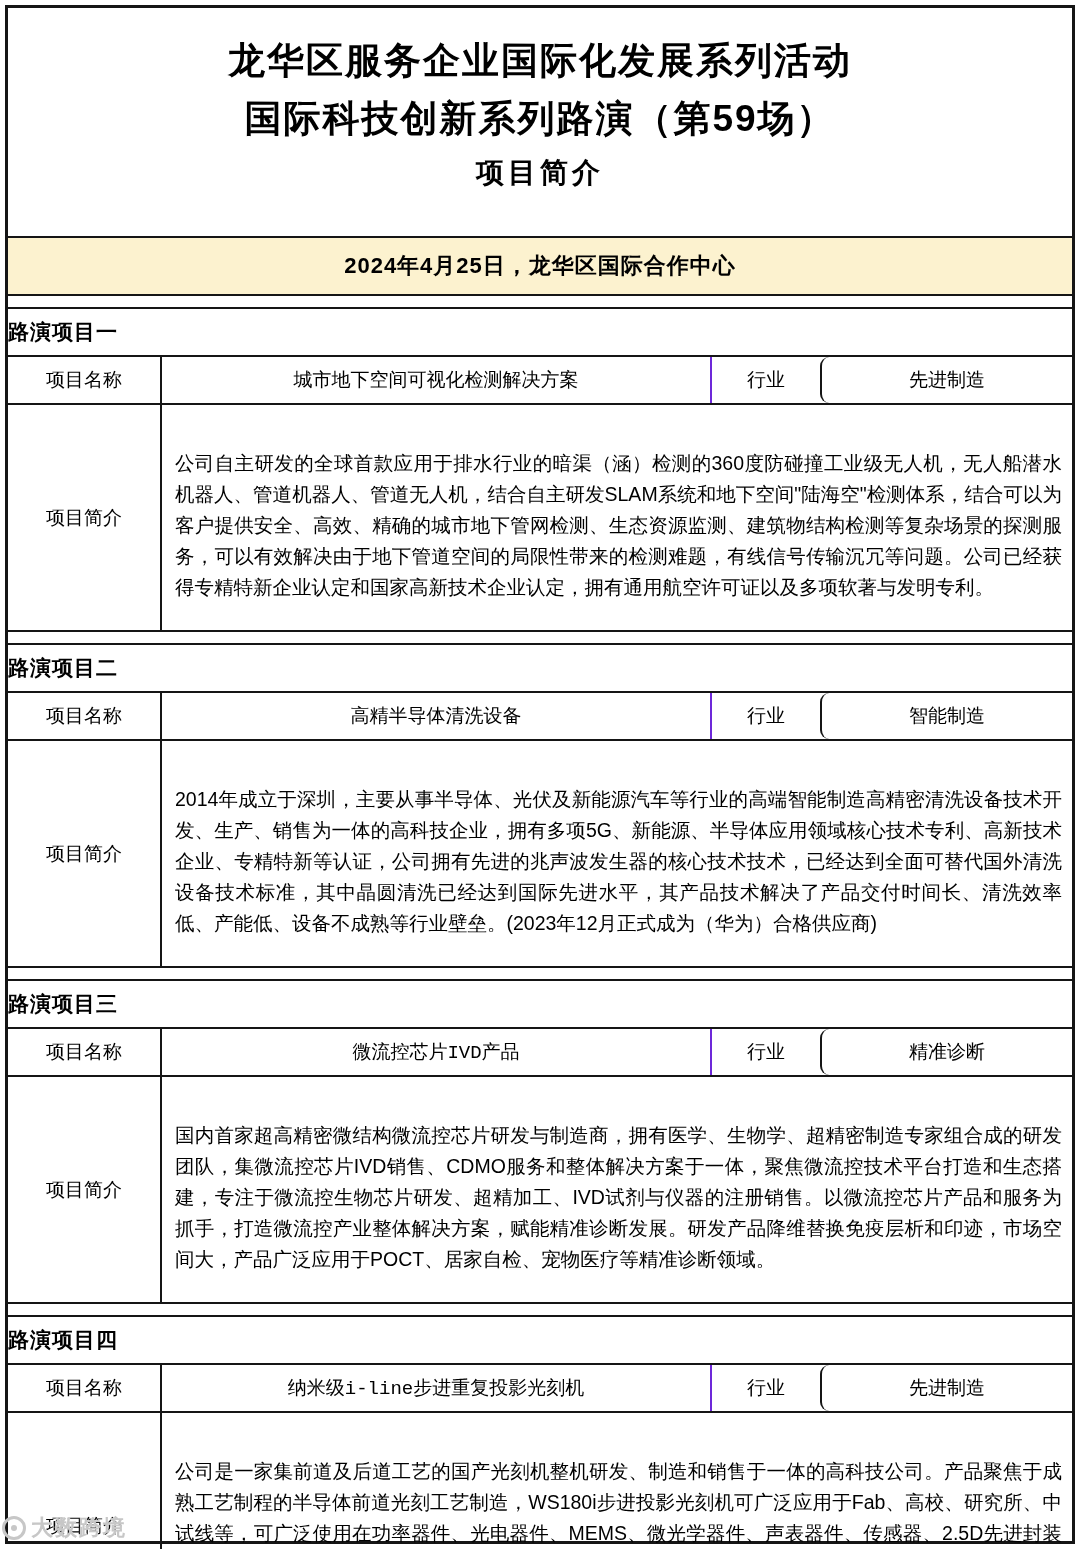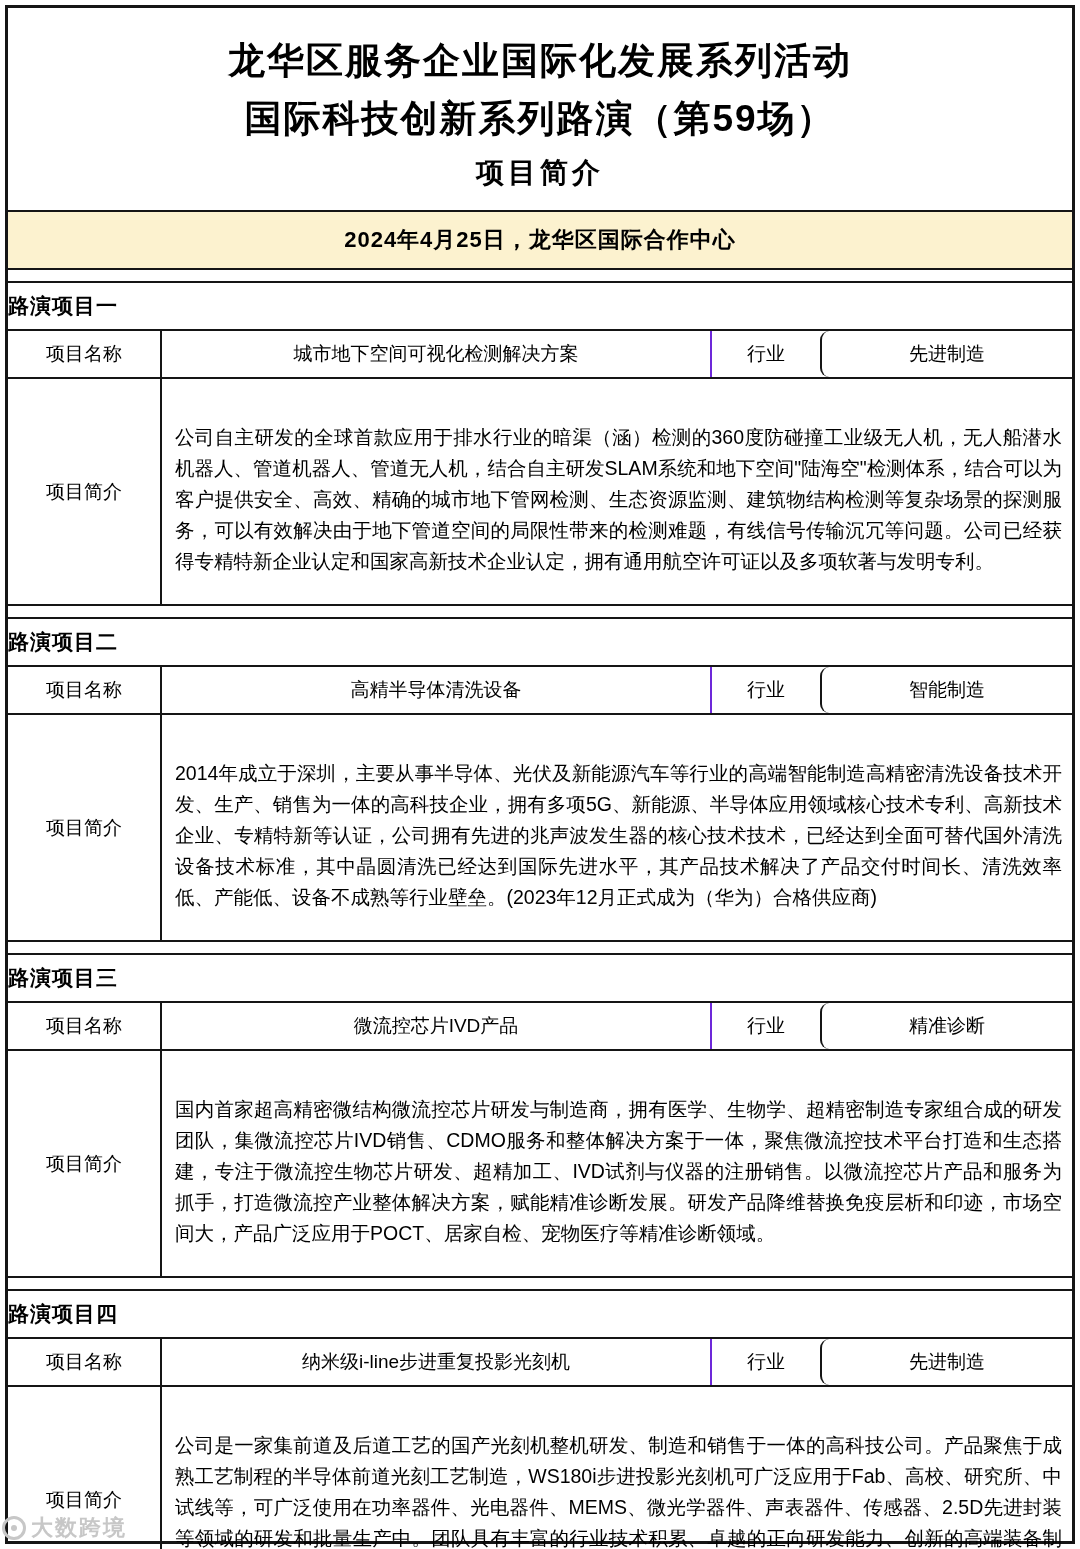--- a/index.html
+++ b/index.html
@@ -22,21 +22,21 @@
   .section{
     margin-top:11px;border-top:2px solid #151515;border-bottom:2px solid #151515;
   }
   .sec-header{text-align:left;font-weight:bold;font-size:21px;padding:9px 0;letter-spacing:1px;}
   .name-row{display:flex;border-top:2px solid #151515;align-items:stretch;}
   .cell{
     display:flex;align-items:center;justify-content:center;
     font-size:19px;padding:10px 18px;box-sizing:border-box;text-align:center;
   }
   .c-label{flex:0 0 152px;width:152px;}
-  .c-name{flex:1;border-left:2px solid #151515;}
+  .c-name{flex:1;border-left:2px solid #151515;font-family:Liberation Mono, monospace;}
   .c-ind-label{flex:0 0 110px;width:110px;border-left:2px solid #6d28d9;}
   .c-ind{flex:0 0 252px;width:252px;border-left:2px solid #151515;border-radius:9px;}
   .intro-row{display:flex;border-top:2px solid #151515;align-items:stretch;}
   .intro-label{
     flex:0 0 152px;width:152px;display:flex;align-items:center;justify-content:center;
     font-size:19px;box-sizing:border-box;
   }
   .intro-text{
     flex:1;border-left:2px solid #151515;font-size:19.5px;line-height:31px;
     padding:43px 10px 27px 13px;text-align:justify;box-sizing:border-box;
@@ -60,21 +60,21 @@
 <body>
 
 <div class="doc">
 
   <div class="titleblock">
     <div class="t1">龙华区服务企业国际化发展系列活动</div>
     <div class="t2">国际科技创新系列路演（第59场）</div>
     <div class="t3">项目简介</div>
   </div>
 
-  <div class="banner" style="background:#fcf2cf;">2024年4月25日，龙华区国际合作中心</div>
+  <div class="banner" style="background:#fcf2cf;margin-top:26px;">2024年4月25日，龙华区国际合作中心</div>
 
   <section class="section">
     <div class="sec-header">路演项目一</div>
     <div class="name-row">
       <div class="cell c-label">项目名称</div>
       <div class="cell c-name">城市地下空间可视化检测解决方案</div>
       <div class="cell c-ind-label">行业</div>
       <div class="cell c-ind">先进制造</div>
     </div>
     <div class="intro-row">

